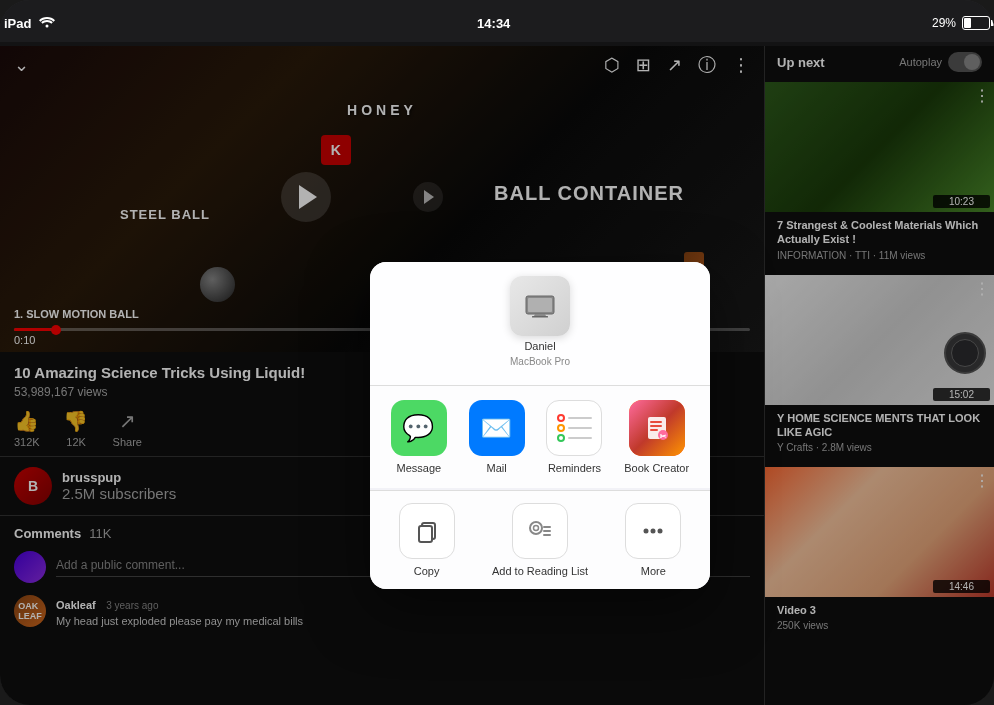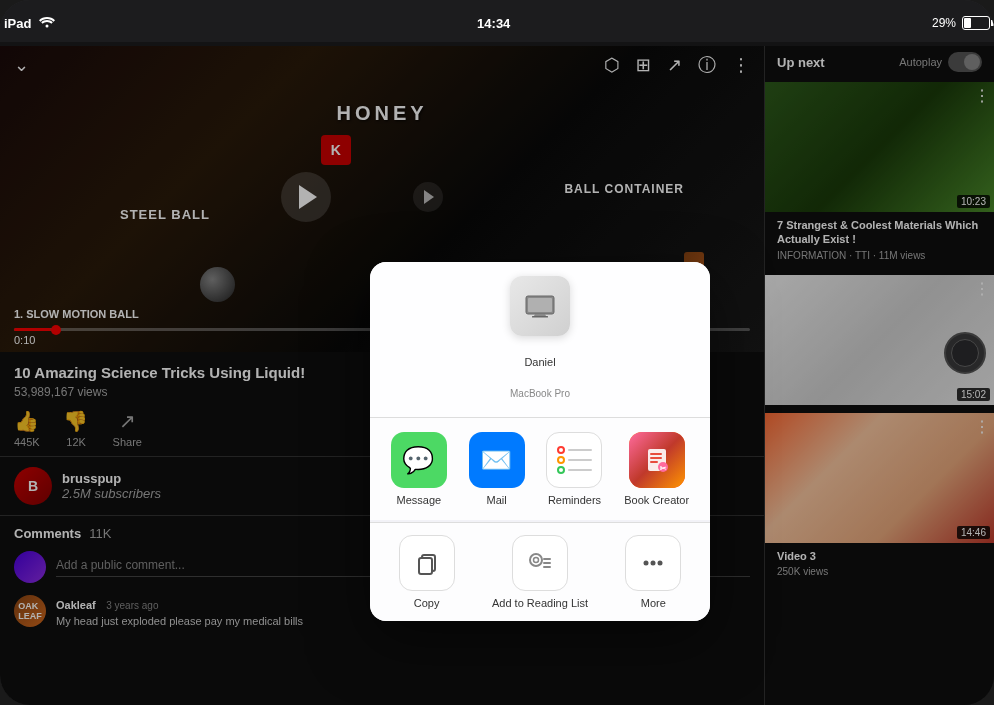--- a/index.html
+++ b/index.html
@@ -115,31 +115,31 @@
       height: 100%;
       background: linear-gradient(135deg, #1a0a0a 0%, #2a1a0a 30%, #0a0a0a 60%, #1a1a1a 100%);
       position: relative;
     }
     .video-text-honey {
       position: absolute;
       top: 60px;
       left: 50%;
       transform: translateX(-50%);
       color: white;
-      font-size: 20px;
+      font-size: 14px;
       font-weight: 700;
       letter-spacing: 4px;
       text-shadow: 1px 1px 3px rgba(0,0,0,0.8);
     }
     .video-text-ball {
       position: absolute;
       top: 140px;
       right: 80px;
       color: white;
-      font-size: 12px;
+      font-size: 20px;
       font-weight: 600;
       letter-spacing: 1px;
     }
     .video-text-steel {
       position: absolute;
       top: 165px;
       left: 120px;
       color: white;
       font-size: 13px;
       font-weight: 600;
@@ -312,22 +312,21 @@
       font-weight: bold;
       flex-shrink: 0;
     }
     .channel-name {
       color: white;
       font-size: 13px;
       font-weight: 600;
     }
     .channel-subs {
       color: #aaa;
-      font-size: 13px;
-      font-style: italic;
+      font-size: 15px;
     }
 
     
     .comments-section {
       padding: 10px 14px;
     }
     .comments-header {
       display: flex;
       align-items: center;
       gap: 8px;
@@ -464,21 +463,21 @@
     .rec-thumb-3 {
       background: linear-gradient(135deg, #ff6b35, #f7c59f, #e8a87c, #c0392b);
     }
     .rec-duration {
       position: absolute;
       bottom: 4px;
       right: 4px;
       background: rgba(0,0,0,0.8);
       color: white;
       font-size: 10px;
-      padding: 1px 4px;
+      padding: 1px 16px;
       border-radius: 2px;
     }
     .rec-more-btn {
       position: absolute;
       top: 4px;
       right: 4px;
       color: white;
       font-size: 16px;
     }
     .rec-info {
@@ -552,21 +551,21 @@
     }
     .airdrop-devices {
       display: flex;
       justify-content: center;
       margin-bottom: 10px;
     }
     .airdrop-device {
       display: flex;
       flex-direction: column;
       align-items: center;
-      gap: 20px;
+      gap: 4px;
     }
     .device-icon {
       width: 60px;
       height: 60px;
       background: linear-gradient(135deg, #e8e8e8, #d0d0d0);
       border-radius: 12px;
       display: flex;
       align-items: center;
       justify-content: center;
       box-shadow: 0 2px 8px rgba(0,0,0,0.15);
@@ -806,21 +805,21 @@
           <div class="time-stamp">0:10</div>
         </div>
       </div>
 
       <div class="video-info">
         <div class="video-title">10 Amazing Science Tricks Using Liquid!</div>
         <div class="video-views">53,989,167 views</div>
         <div class="video-actions">
           <div class="action-btn">
             <span class="action-icon">👍</span>
-            <span>445K</span>
+            <span>312K</span>
           </div>
           <div class="action-btn">
             <span class="action-icon">👎</span>
             <span>12K</span>
           </div>
           <div class="action-btn">
             <span class="action-icon">↗</span>
             <span>Share</span>
           </div>
         </div>
@@ -877,20 +876,24 @@
           <div class="rec-meta">
             <span>INFORMATION · TTI</span> · <span>11M views</span>
           </div>
         </div>
       </div>
 
       <div class="rec-card">
         <div class="rec-thumb rec-thumb-2">
           <span class="rec-more-btn">⋮</span>
           <span class="rec-duration">15:02</span>
+        </div>
+        <div class="rec-info">
+          <div class="rec-title">Y HOME SCIENCE MENTS THAT LOOK LIKE AGIC</div>
+          <div class="rec-meta">Y Crafts · 2.8M views</div>
         </div>
       </div>
 
       <div class="rec-card">
         <div class="rec-thumb rec-thumb-3">
           <span class="rec-more-btn">⋮</span>
           <span class="rec-duration">14:46</span>
         </div>
         <div class="rec-info">
           <div class="rec-title">Video 3</div>

